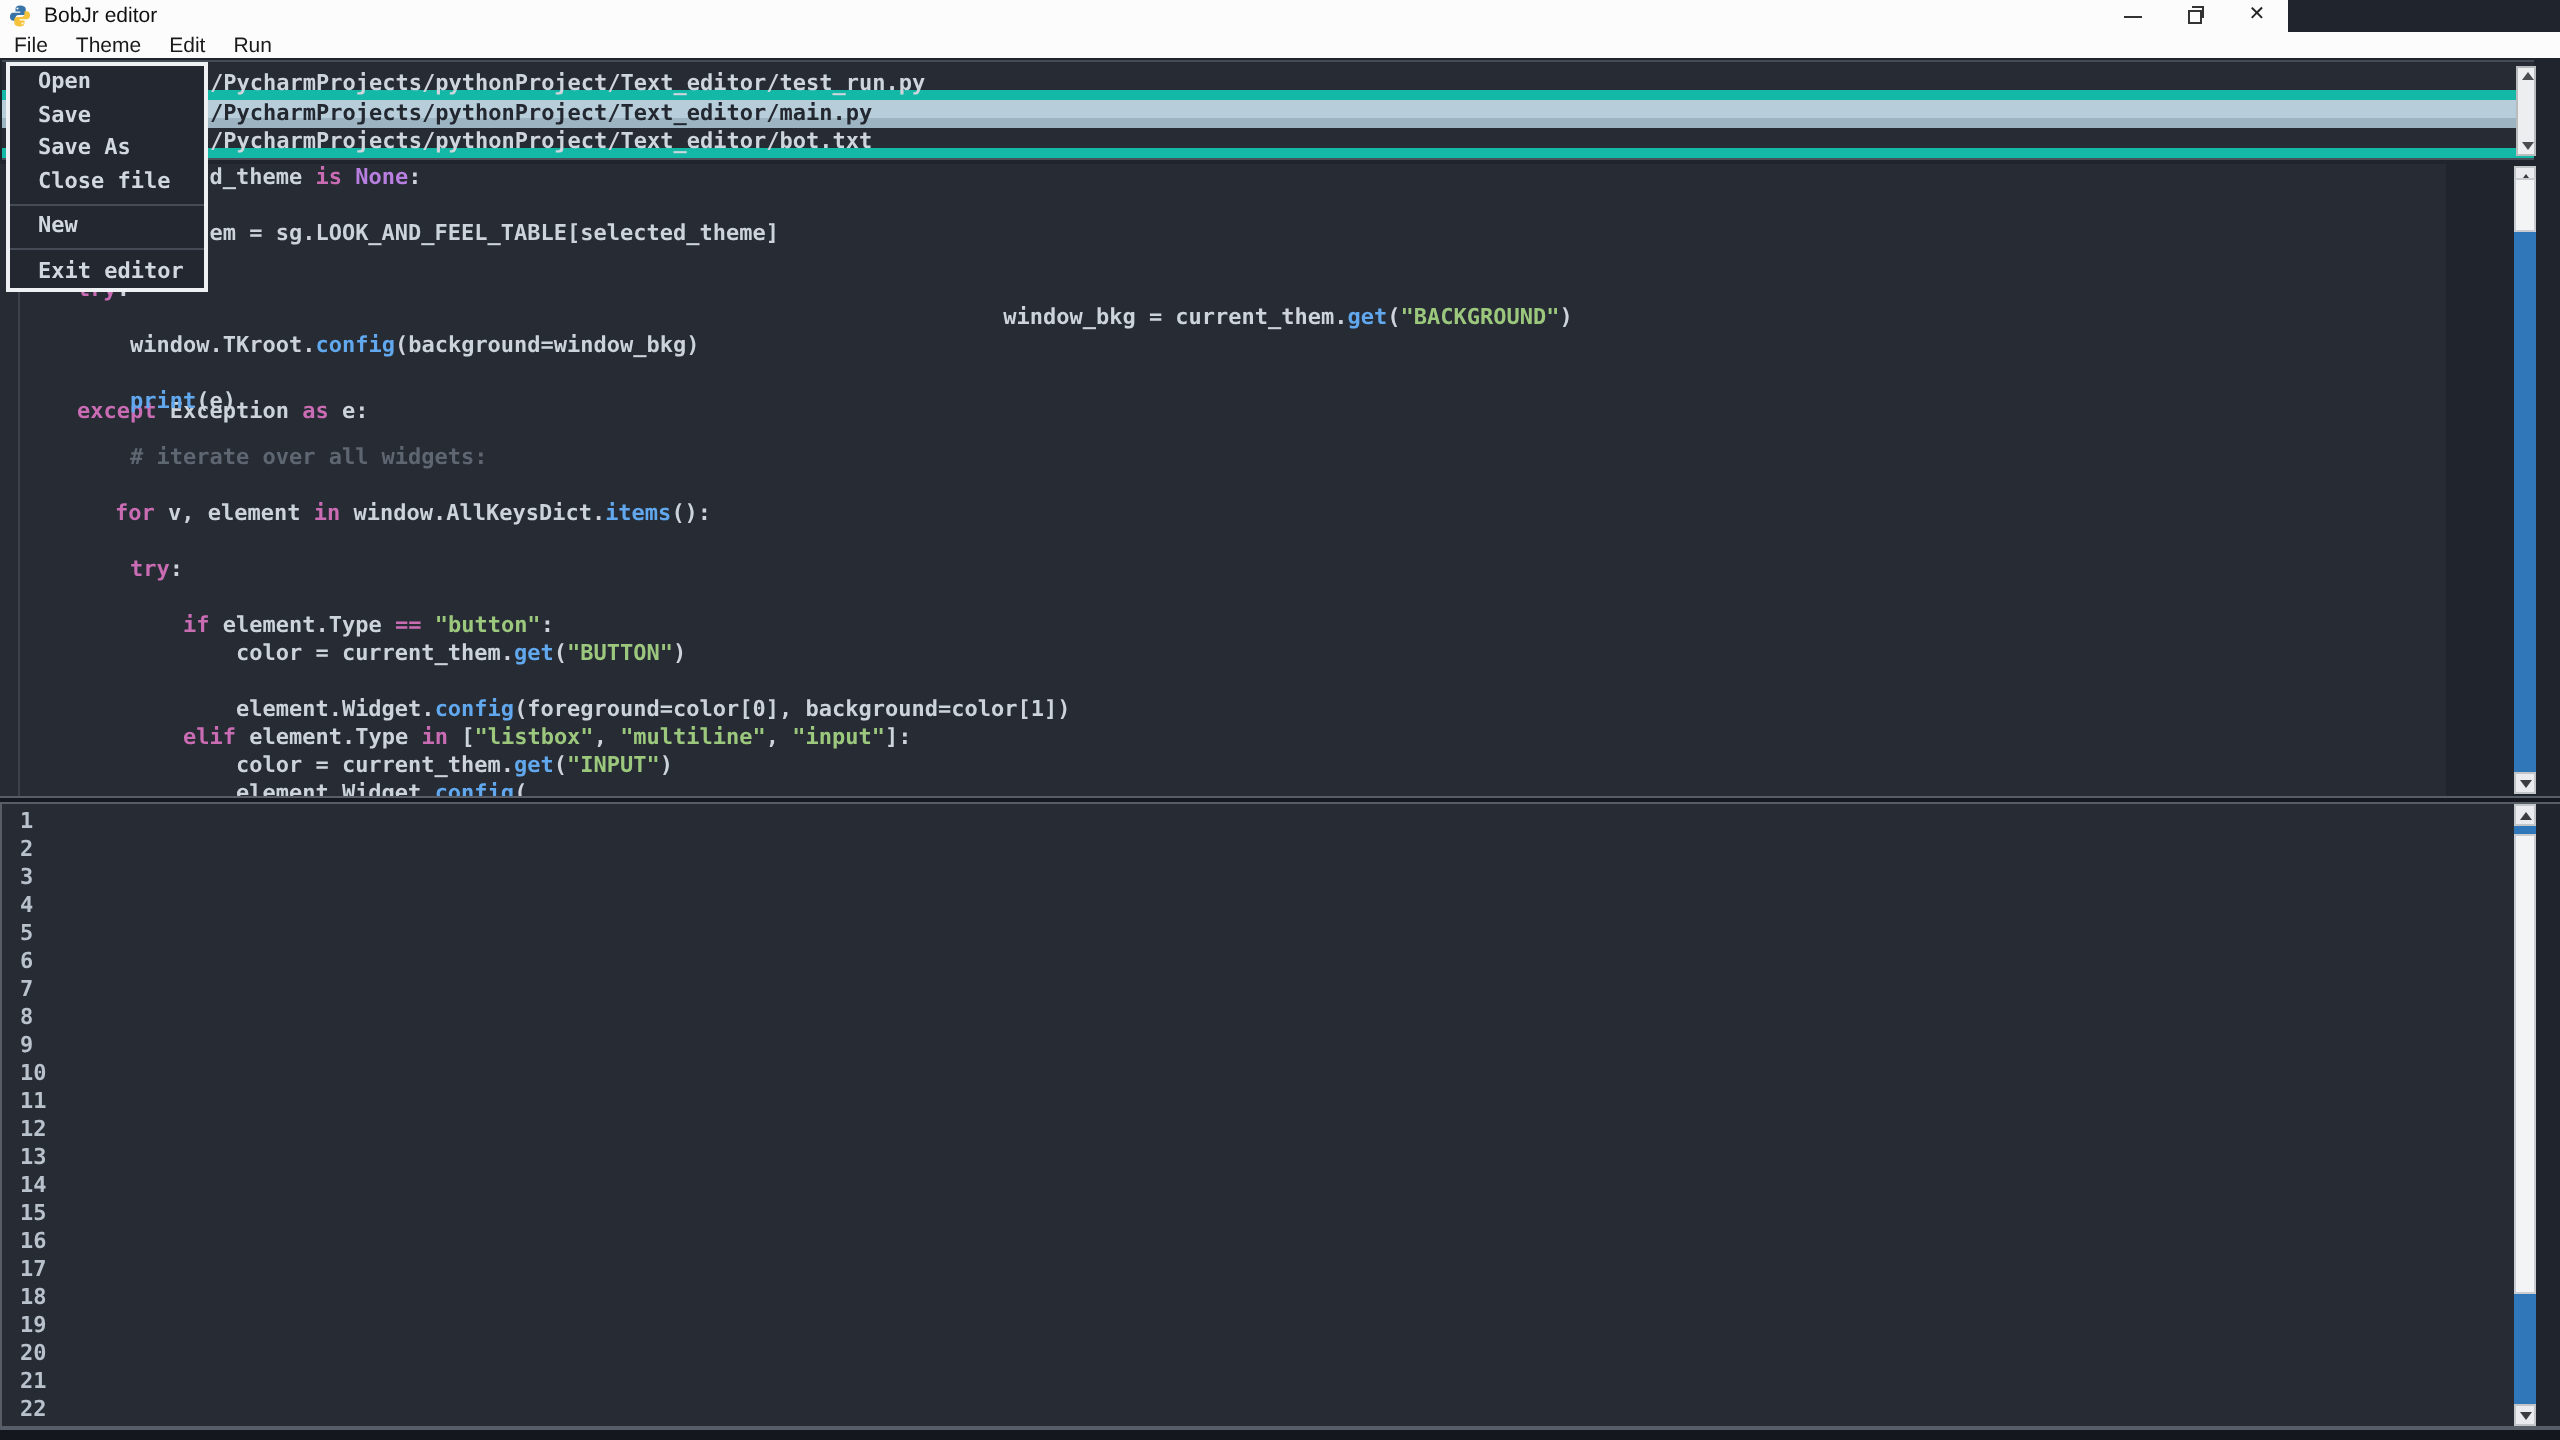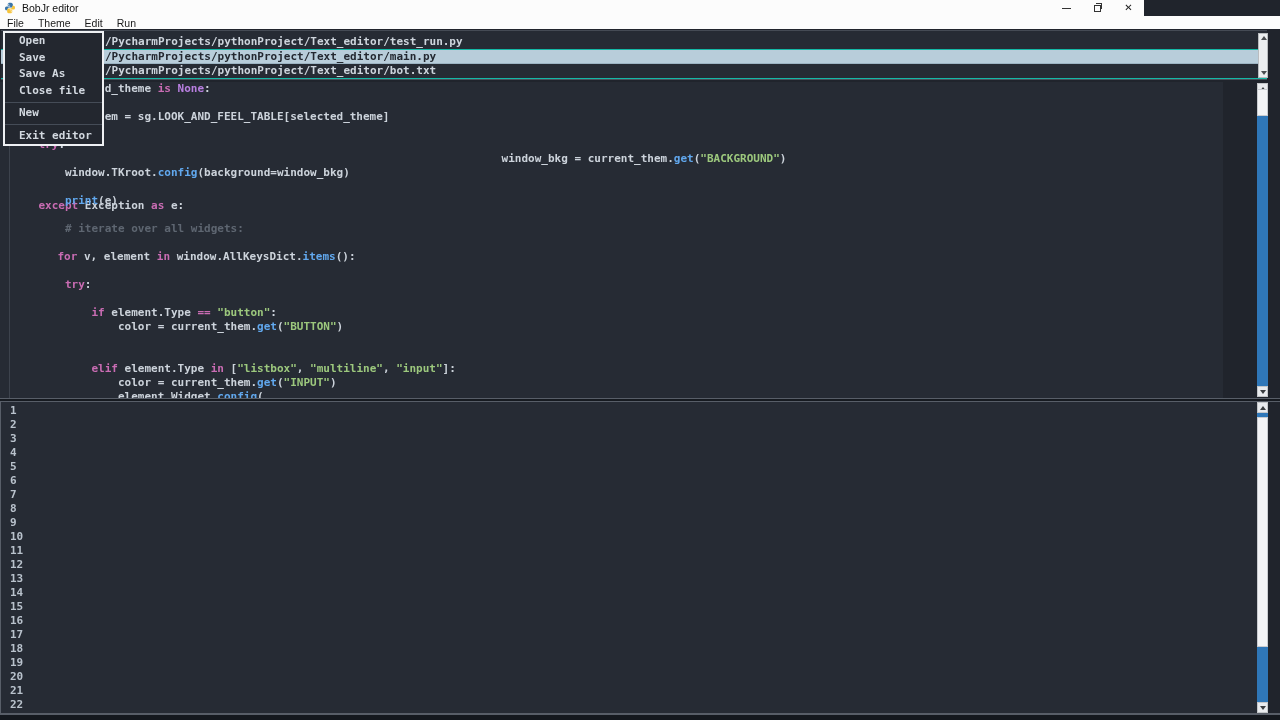--- a/index.html
+++ b/index.html
@@ -26,21 +26,21 @@
 
   
   .editor-bg { position:absolute; left:0; top:29px; width:1280px; height:691px; background:#20242c; }
 
   
   .file-listbox { position:absolute; left:1px; top:30px; width:1266px; height:50px;
                   background:#262b34; border-top:1px solid #454b55; border-bottom:1px solid #4a505a;
                   padding-top:4px; overflow:hidden; }
   .file-row { height:14.5px; line-height:14px; padding-left:104px;
               font:bold 11px "DejaVu Sans Mono",monospace; color:#ced5dd;
-              border-bottom:1px solid #14b8a6; white-space:pre; }
+              border-bottom:5px solid #14b8a6; white-space:pre; }
   .file-row.selected { background:#b8cdda; color:#232830; border-bottom-color:#9db4c3; }
 
   .file-scrollbar { position:absolute; left:1258px; top:33px; width:10px; height:45px;
                     background:#eceef0; border:1px solid #b9bcbf; }
   .mini-tri-up { position:absolute; top:2px; left:2px; width:0; height:0;
                  border-left:3px solid transparent; border-right:3px solid transparent;
                  border-bottom:4px solid #4a4d50; }
   .mini-tri-down { position:absolute; bottom:2px; left:2px; width:0; height:0;
                    border-left:3px solid transparent; border-right:3px solid transparent;
                    border-top:4px solid #4a4d50; }
@@ -147,20 +147,21 @@
       <div class="code-line" style="top: 56px;"><span class="tk-t">    </span><span class="tk-kw">try</span><span class="tk-t">:</span></div>
       <div class="code-line" style="top: 70px; text-align: center;"><span class="tk-t">        window_bkg = current_them.</span><span class="tk-fn">get</span><span class="tk-t">(</span><span class="tk-str">"BACKGROUND"</span><span class="tk-t">)</span></div>
       <div class="code-line" style="top: 84px;"><span class="tk-t">        window.TKroot.</span><span class="tk-fn">config</span><span class="tk-t">(background=window_bkg)</span></div>
       <div class="code-line" style="top: 98px; margin-top: 19px;"><span class="tk-t">    </span><span class="tk-kw">except</span><span class="tk-t"> Exception </span><span class="tk-kw">as</span><span class="tk-t"> e:</span></div>
       <div class="code-line" style="top: 112px;"><span class="tk-t">        </span><span class="tk-fn">print</span><span class="tk-t">(e)</span></div>
       <div class="code-line" style="top: 140px;"><span class="tk-com">        # iterate over all widgets:</span></div>
       <div class="code-line" style="top: 168px; padding-left: 31px;"><span class="tk-t">    </span><span class="tk-kw">for</span><span class="tk-t"> v, element </span><span class="tk-kw">in</span><span class="tk-t"> window.AllKeysDict.</span><span class="tk-fn">items</span><span class="tk-t">():</span></div>
       <div class="code-line" style="top: 196px;"><span class="tk-t">        </span><span class="tk-kw">try</span><span class="tk-t">:</span></div>
       <div class="code-line" style="top: 224px;"><span class="tk-t">            </span><span class="tk-kw">if</span><span class="tk-t"> element.Type </span><span class="tk-op">==</span><span class="tk-t"> </span><span class="tk-str">"button"</span><span class="tk-t">:</span></div>
       <div class="code-line" style="top: 238px;"><span class="tk-t">                color = current_them.</span><span class="tk-fn">get</span><span class="tk-t">(</span><span class="tk-str">"BUTTON"</span><span class="tk-t">)</span></div>
+      <div class="code-line" style="top: 266px;"><span class="tk-t">                element.Widget.</span><span class="tk-fn">config</span><span class="tk-t">(foreground=color[0], background=color[1])</span></div>
       <div class="code-line" style="top: 280px;"><span class="tk-t">            </span><span class="tk-kw">elif</span><span class="tk-t"> element.Type </span><span class="tk-kw">in</span><span class="tk-t"> [</span><span class="tk-str">"listbox"</span><span class="tk-t">, </span><span class="tk-str">"multiline"</span><span class="tk-t">, </span><span class="tk-str">"input"</span><span class="tk-t">]:</span></div>
       <div class="code-line" style="top: 294px;"><span class="tk-t">                color = current_them.</span><span class="tk-fn">get</span><span class="tk-t">(</span><span class="tk-str">"INPUT"</span><span class="tk-t">)</span></div>
       <div class="code-line" style="top: 308px;"><span class="tk-t">                element.Widget.</span><span class="tk-fn">config</span><span class="tk-t">(</span></div>
     </div>
 </div>
 <div class="code-left-line"></div>
 
 <div class="sb sb-code">
   <div class="sb-track"></div>
   <div class="sb-btn up">

